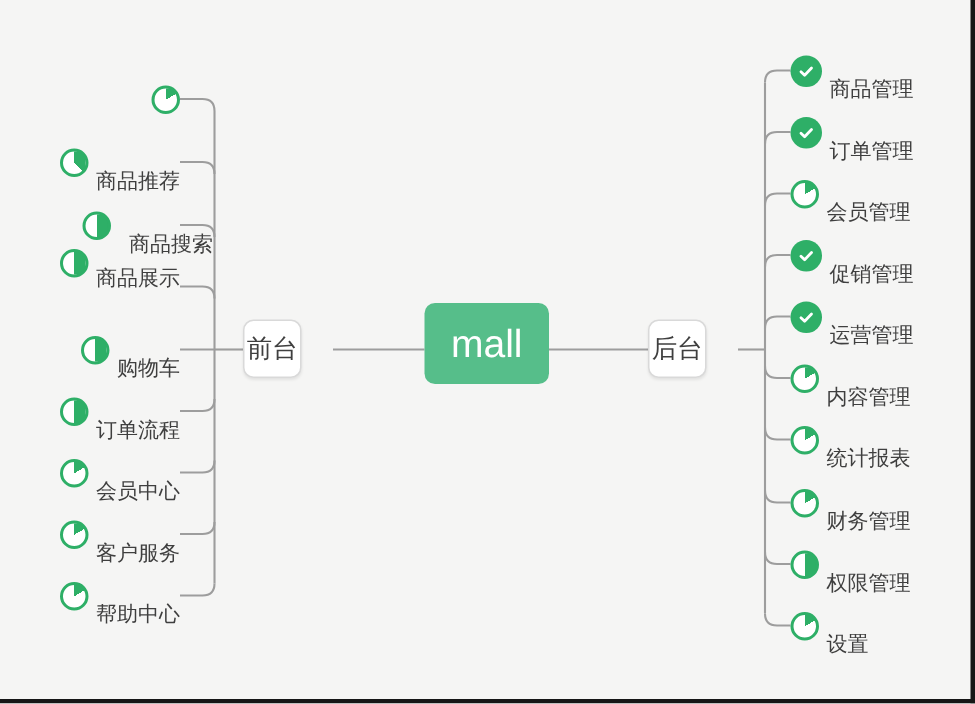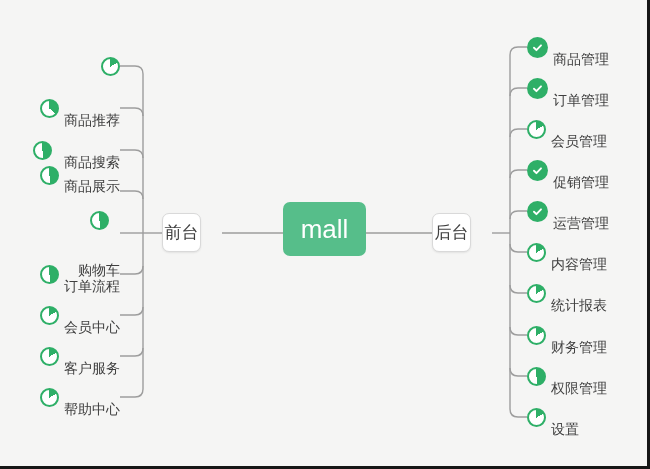--- a/index.html
+++ b/index.html
@@ -101,29 +101,29 @@
   </div>
 
   <div id="left-items">
       <div class="topic-row" style="top: 55px; right: 530px;">
         <span class="icon pie" style="background: conic-gradient(var(--icon-green) 0deg 60deg, #fff 60deg 360deg);"></span>
       </div>
       <div class="topic-row" style="top: 97px; right: 530px;">
         <span class="icon pie" style="background: conic-gradient(var(--icon-green) 0deg 135deg, #fff 135deg 360deg);"></span>
         <span class="topic-label">商品推荐</span>
       </div>
-      <div class="topic-row" style="top: 139px; right: 530px; gap: 12px;">
+      <div class="topic-row" style="top: 139px; right: 508px; gap: 12px;">
         <span class="icon pie" style="background: conic-gradient(var(--icon-green) 0deg 180deg, #fff 180deg 360deg);"></span>
         <span class="topic-label">商品搜索</span>
       </div>
       <div class="topic-row" style="top: 164px; right: 530px; font-family: Liberation Mono, monospace;">
         <span class="icon pie" style="background: conic-gradient(var(--icon-green) 0deg 180deg, #fff 180deg 360deg);"></span>
         <span class="topic-label">商品展示</span>
       </div>
-      <div class="topic-row" style="top: 211px; right: 530px; flex-direction: column;">
+      <div class="topic-row" style="top: 222px; right: 530px;">
         <span class="icon pie" style="background: conic-gradient(var(--icon-green) 0deg 180deg, #fff 180deg 360deg);"></span>
         <span class="topic-label">购物车</span>
       </div>
       <div class="topic-row" style="top: 263px; right: 530px;">
         <span class="icon pie" style="background: conic-gradient(var(--icon-green) 0deg 180deg, #fff 180deg 360deg);"></span>
         <span class="topic-label">订单流程</span>
       </div>
       <div class="topic-row" style="top: 304px; right: 530px;">
         <span class="icon pie" style="background: conic-gradient(var(--icon-green) 0deg 60deg, #fff 60deg 360deg);"></span>
         <span class="topic-label">会员中心</span>

